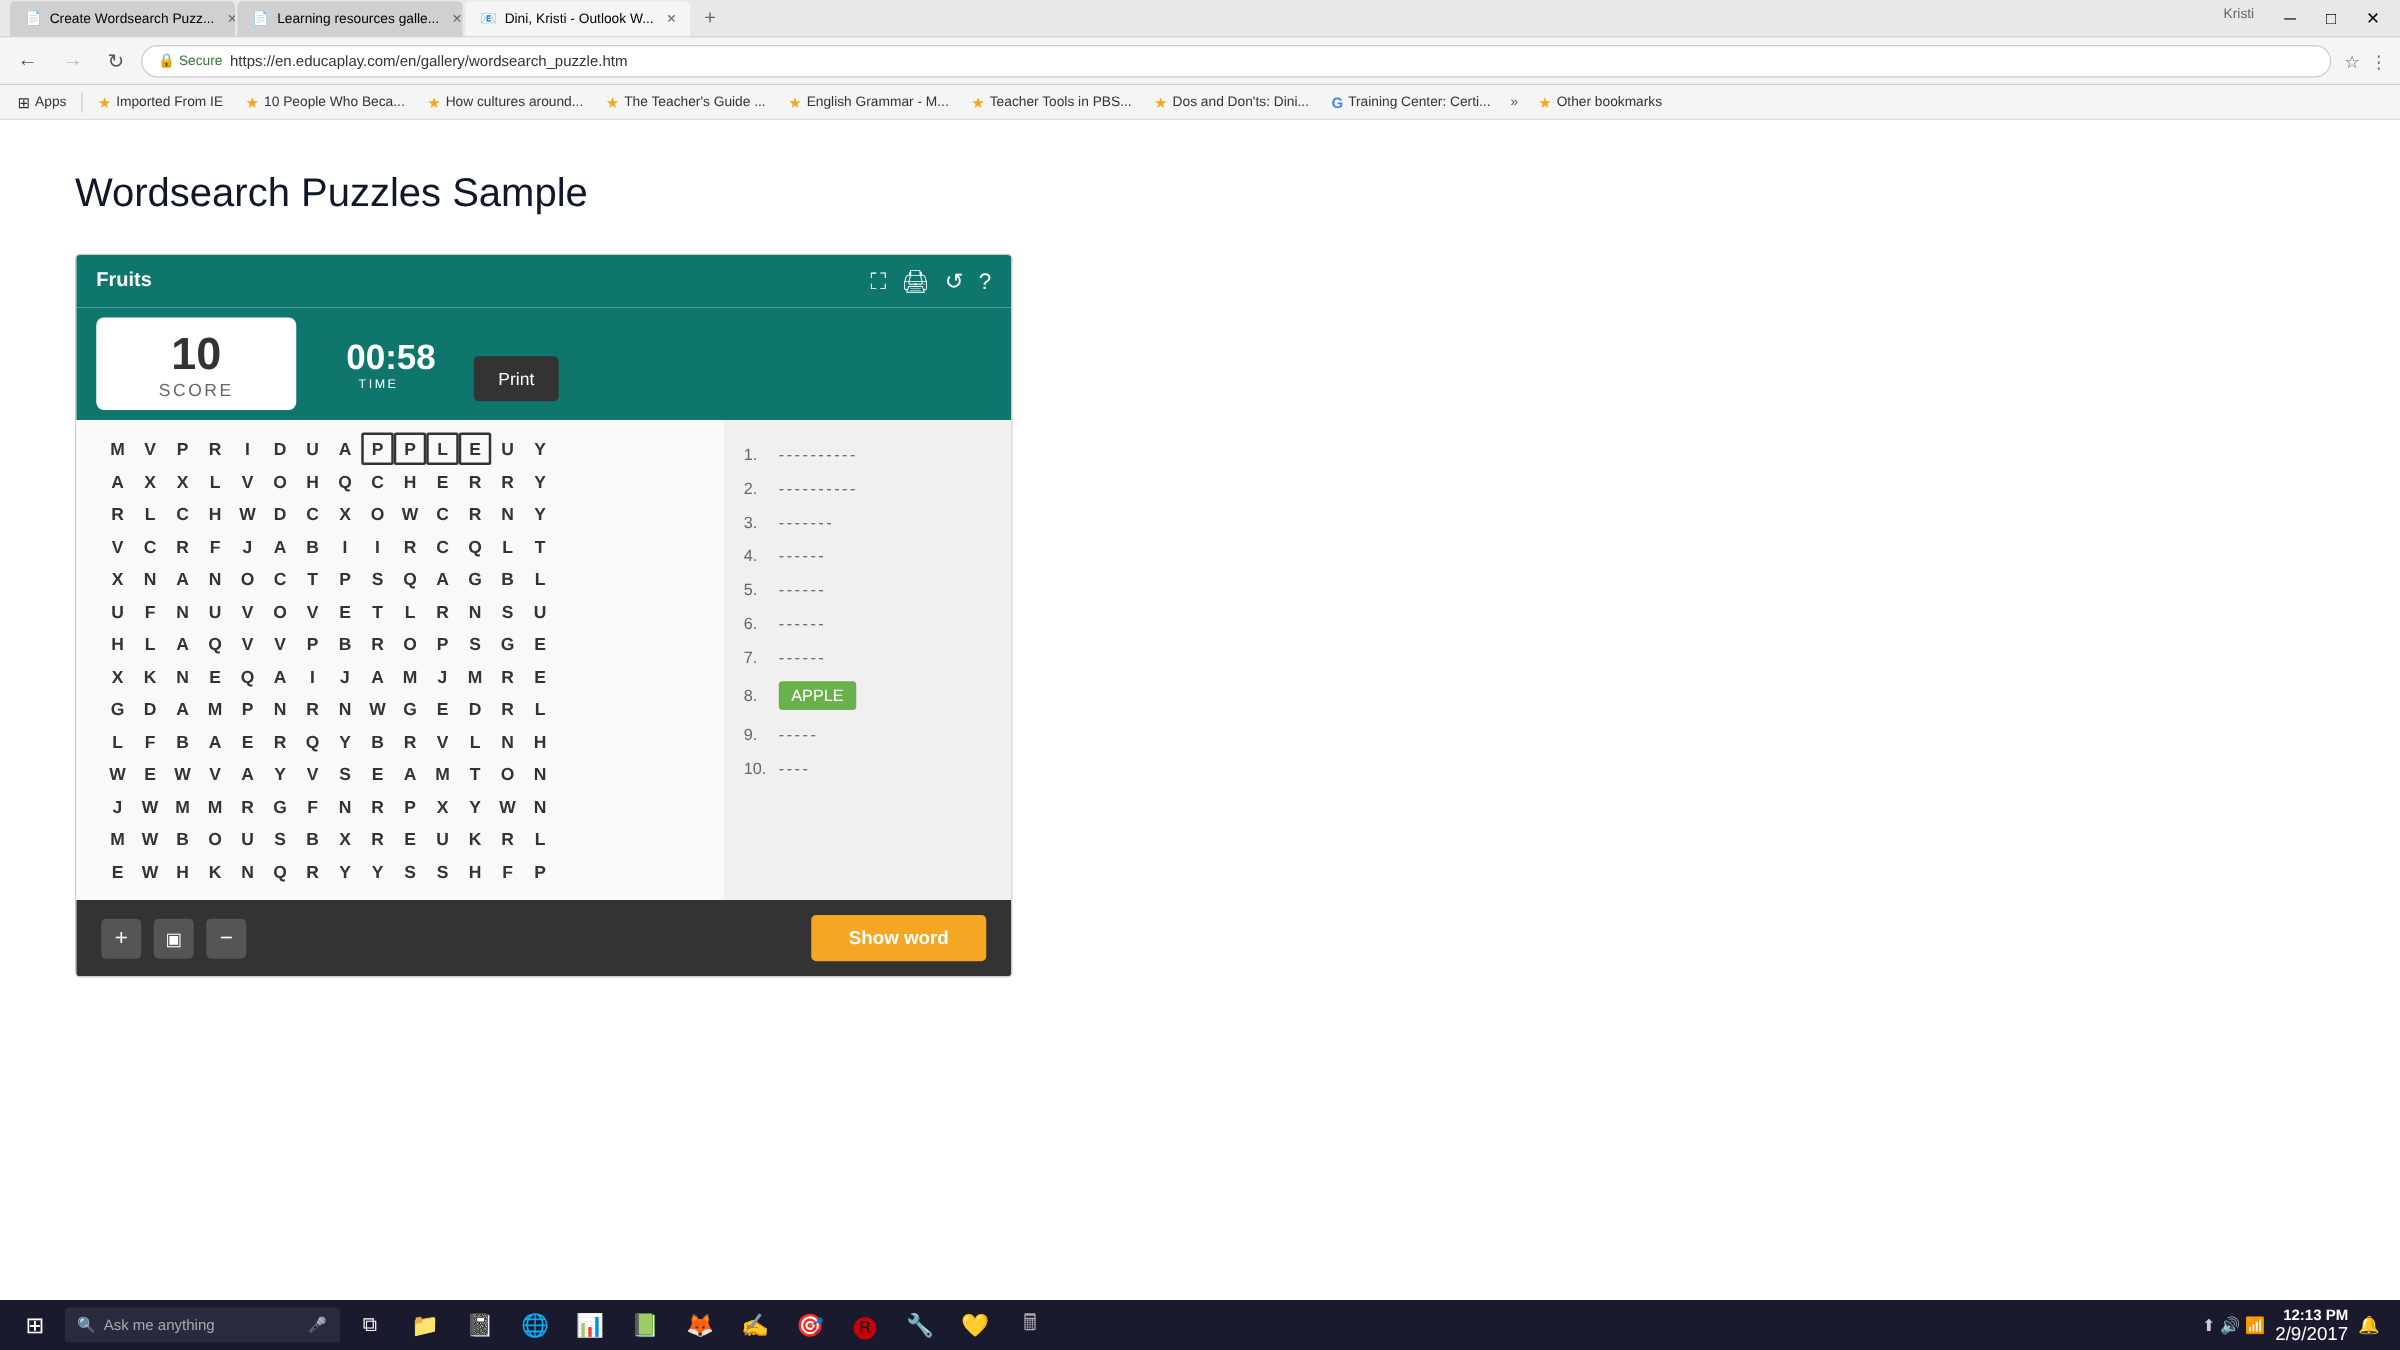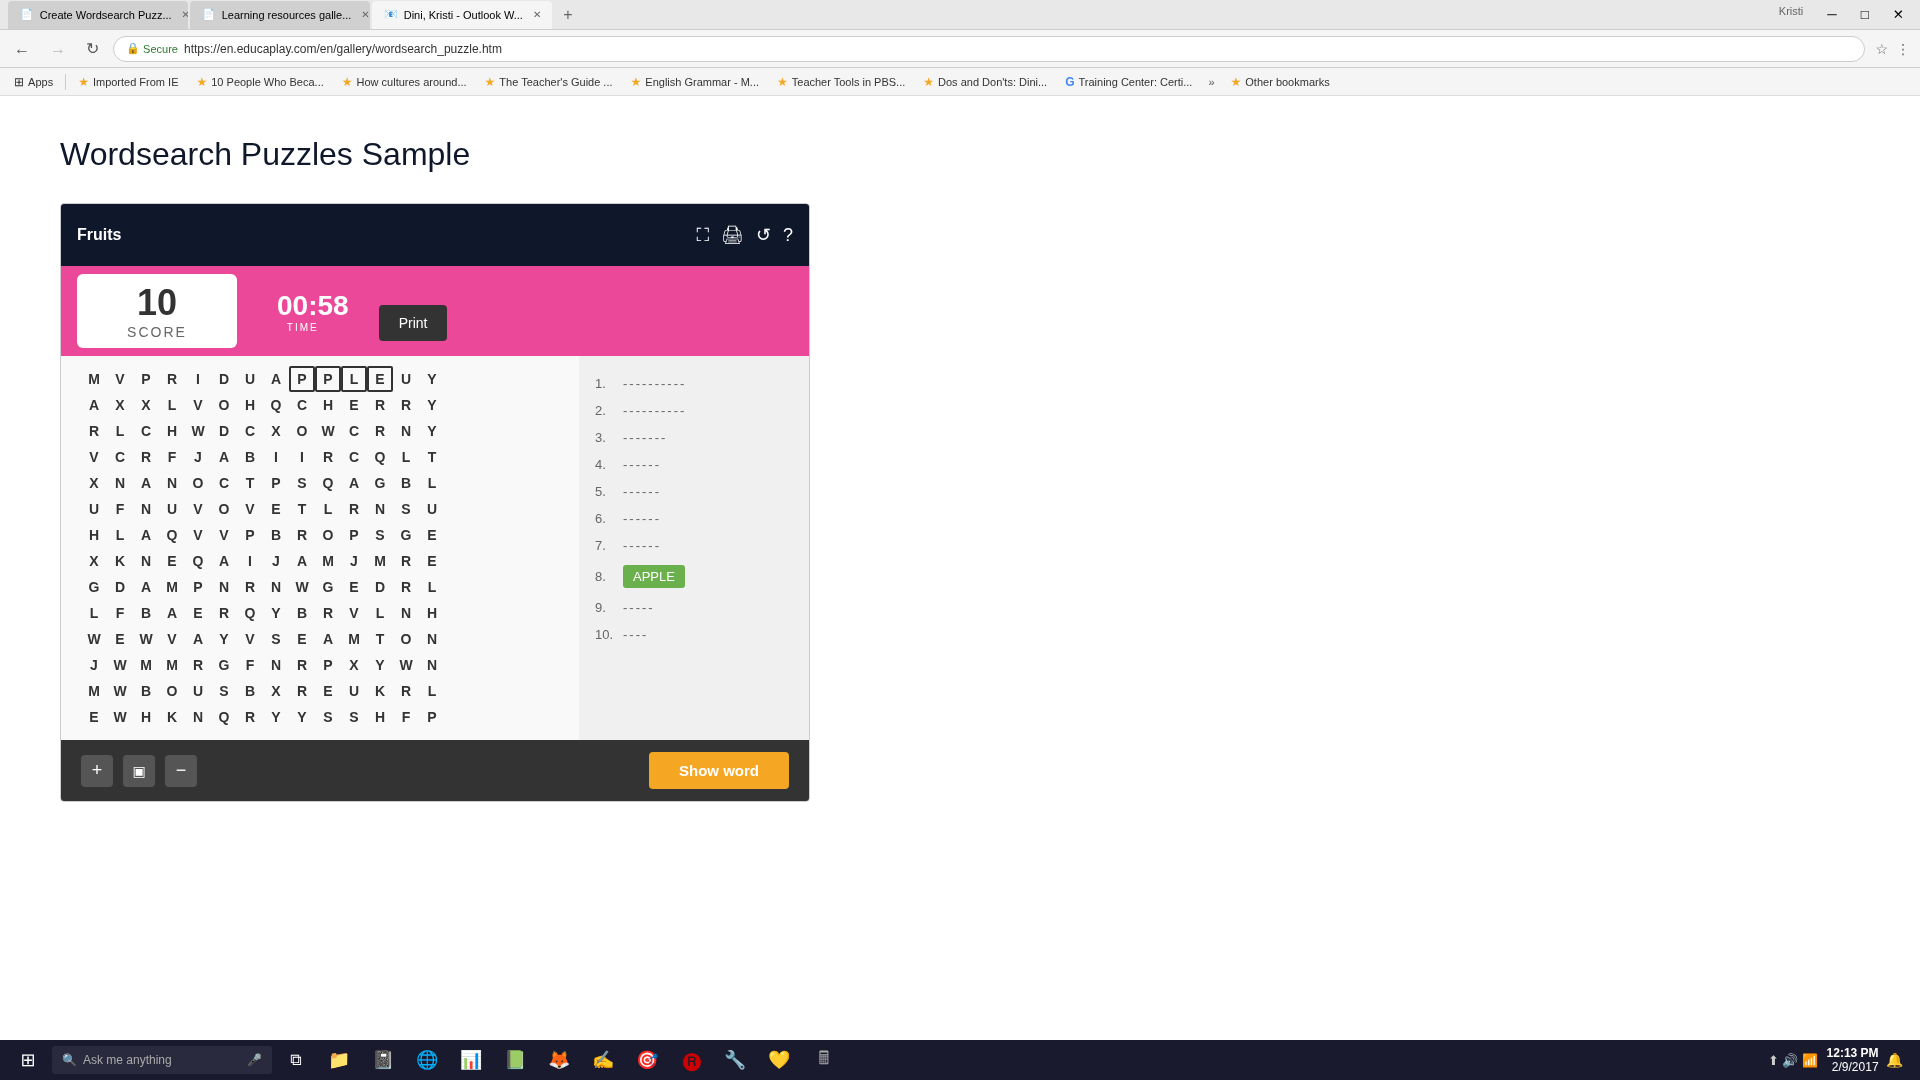--- a/index.html
+++ b/index.html
@@ -94,33 +94,33 @@
     
     .puzzle-outer {
       width: 750px;
       border: 1px solid #ccc;
       border-radius: 4px;
       overflow: hidden;
     }
 
     
     .puzzle-header {
-      background: #0f172a;
-      padding: 20px 16px;
+      background: #0f766e;
+      padding: 10px 16px;
       display: flex;
       align-items: center;
       justify-content: space-between;
     }
     .puzzle-title { color: white; font-size: 16px; font-weight: bold; }
     .puzzle-controls { display: flex; gap: 12px; align-items: center; }
     .p-ctrl-btn { background: none; border: none; cursor: pointer; color: white; font-size: 18px; }
 
     
     .score-bar {
-      background: #ec4899;
+      background: #0f766e;
       padding: 8px 16px;
       display: flex;
       align-items: center;
       gap: 20px;
     }
     .score-box {
       background: white;
       border-radius: 6px;
       padding: 8px 40px;
       text-align: center;
@@ -280,21 +280,21 @@
       margin-left: auto;
       display: flex;
       align-items: center;
       gap: 8px;
       color: white;
       font-size: 11px;
       padding-right: 8px;
     }
     .taskbar-clock { text-align: right; }
     .taskbar-time { font-size: 12px; font-weight: bold; }
-    .taskbar-date { font-size: 12px; }
+    .taskbar-date { font-size: 15px; }
 
     
     .browser-window {
       width: 1920px;
       height: 1080px;
       overflow: hidden;
     }
 
     .main-layout {
       display: flex;

